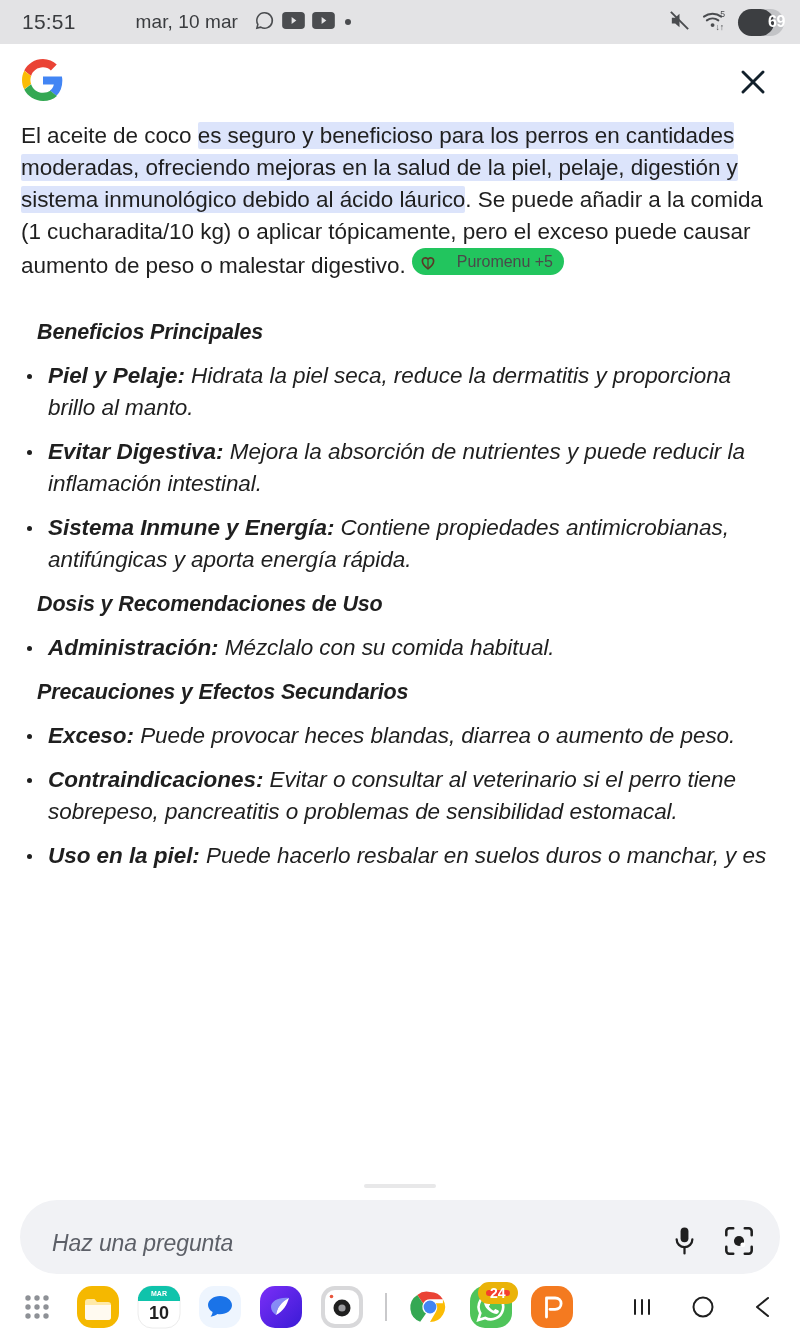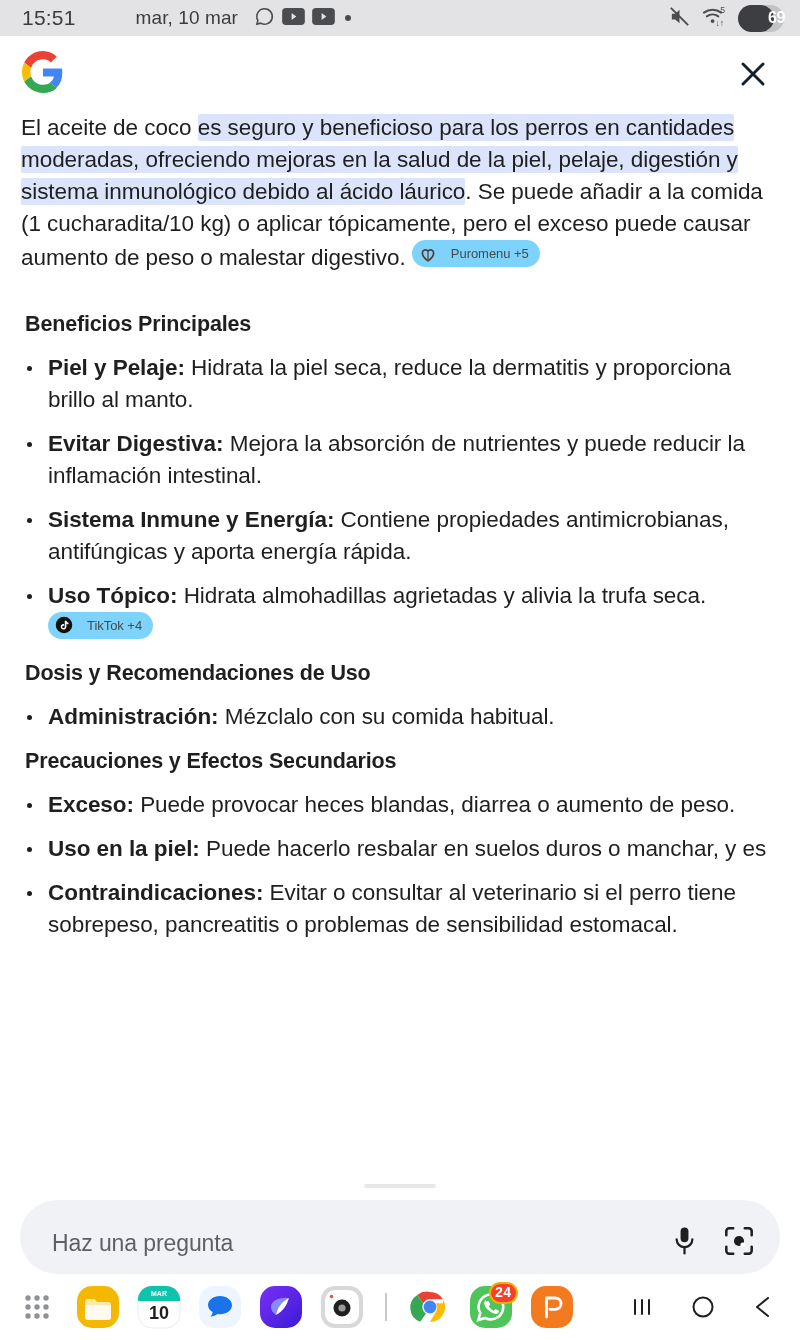--- a/index.html
+++ b/index.html
@@ -6,21 +6,21 @@
   html, body {
     width: 800px;
     height: 1340px;
     overflow: hidden;
     background: #ffffff;
     font-family: "Liberation Sans", sans-serif;
   }
 
   
   .statusbar {
-    height: 36px;
+    height: 44px;
     background: #e3e3e5;
     display: flex;
     align-items: center;
     padding: 0 16px 0 22px;
     color: #3b3d40;
   }
   .sb-time {
     font-size: 21px;
     font-weight: 500;
     letter-spacing: .2px;
@@ -105,57 +105,59 @@
     border-radius: 2px;
     padding: 1px 0;
     box-decoration-break: clone;
     -webkit-box-decoration-break: clone;
   }
   h2.section {
     font-size: 21.5px;
     font-weight: 700;
     line-height: 28px;
     color: #1f1f1f;
-    margin: 0 0 14px 4px;
+    margin: 0 0 14px 16px;
     letter-spacing: -.15px;
+    font-style: italic;
   }
   ul.bullets {
     list-style: none;
     margin: 0 0 14px 0;
     padding: 0;
   }
   ul.bullets li {
     position: relative;
     padding-left: 27px;
     font-size: 22.5px;
     line-height: 32px;
     letter-spacing: -.05px;
     margin-bottom: 12px;
     color: #1f1f1f;
+    font-style: italic;
   }
   ul.bullets li::before {
     content: "";
     position: absolute;
     left: 6px;
     top: 14px;
     width: 5px; height: 5px;
     border-radius: 50%;
     background: #1f1f1f;
   }
   ul.bullets li b { font-weight: 700; }
 
   
   .chip {
     display: inline-flex;
     align-items: center;
-    gap: 14px;
-    background: #7dd3fc;
+    gap: 20px;
+    background: #22c55e;
     border-radius: 14px;
     padding: 3px 11px 3px 7px;
-    font-size: 13px;
+    font-size: 16px;
     color: #4a4a4a;
     vertical-align: 2px;
     line-height: 21px;
     white-space: nowrap;
   }
   .chip-ico { width: 18px; height: 18px; display: block; flex: 0 0 18px; }
 
   
   .bottom-wrap {
     position: absolute;
@@ -170,20 +172,21 @@
     margin: 0 auto 12px auto;
   }
   .searchbar {
     margin: 0 20px;
     height: 74px;
     border-radius: 38px;
     background: #f1f2f5;
     display: flex;
     align-items: center;
     padding: 12px 26px 0 32px;
+    font-style: italic;
   }
   .search-placeholder {
     font-size: 23px;
     color: #5d6068;
     letter-spacing: -.1px;
   }
   .search-icons {
     margin-left: auto;
     display: flex;
     align-items: center;
@@ -208,22 +211,21 @@
     right: -5px; top: -3px;
     background: #f5402c;
     color: #fff;
     font-size: 14px;
     font-weight: 700;
     border-radius: 11px;
     min-width: 24px;
     height: 22px;
     display: flex; align-items: center; justify-content: center;
     padding: 0 4px;
-    border: 2px solid #eab308;
-    font-family: Liberation Mono, monospace;
+    border: 8px solid #eab308;
   }
   .dock-sep {
     width: 2px; height: 28px;
     background: #c9c9cb;
     margin: 0 4px;
   }
   .navbtn {
     width: 44px; height: 44px;
     display: flex; align-items: center; justify-content: center;
     flex: 0 0 44px;
@@ -306,39 +308,32 @@
           <path d="M12 9.5v9" stroke="#5a3726" stroke-width="1.6"></path>
         </svg>
         <span>Puromenu +5</span>
       </span></p>
 
   <h2 class="section">Beneficios Principales</h2>
   <ul class="bullets">
     <li><b>Piel y Pelaje:</b><span> Hidrata la piel seca, reduce la dermatitis y proporciona brillo al manto.</span></li>
     <li><b>Evitar Digestiva:</b><span> Mejora la absorción de nutrientes y puede reducir la inflamación intestinal.</span></li>
     <li><b>Sistema Inmune y Energía:</b><span> Contiene propiedades antimicrobianas, antifúngicas y aporta energía rápida.</span></li>
-    <li><b>Uso Tópico:</b><span> Hidrata almohadillas agrietadas y alivia la trufa seca. </span><span class="chip">
-          <svg class="chip-ico" viewBox="0 0 24 24">
-            <circle cx="12" cy="12" r="11" fill="#111"></circle>
-            <path d="M15.2 6.4c.4 1.5 1.4 2.4 2.9 2.6v2.1c-1 .1-2-.2-2.9-.8v3.9c0 2.3-1.8 3.9-3.9 3.9-2 0-3.7-1.6-3.7-3.7s1.7-3.7 3.7-3.7c.3 0 .5 0 .8.1v2.2c-.2-.1-.5-.1-.8-.1-.9 0-1.6.7-1.6 1.6s.7 1.6 1.6 1.6c.9 0 1.7-.7 1.7-1.7V6.4h2.2z" fill="#fff"></path>
-          </svg>
-          <span>TikTok +4</span>
-        </span></li>
   </ul>
 
   <h2 class="section">Dosis y Recomendaciones de Uso</h2>
   <ul class="bullets">
     <li><b>Administración:</b><span> Mézclalo con su comida habitual.</span></li>
   </ul>
 
   <h2 class="section">Precauciones y Efectos Secundarios</h2>
   <ul class="bullets">
     <li><b>Exceso:</b><span> Puede provocar heces blandas, diarrea o aumento de peso.</span></li>
+    <li><b>Contraindicaciones:</b><span> Evitar o consultar al veterinario si el perro tiene sobrepeso, pancreatitis o problemas de sensibilidad estomacal.</span></li>
     <li><b>Uso en la piel:</b><span> Puede hacerlo resbalar en suelos duros o manchar, y es</span></li>
-    <li><b>Contraindicaciones:</b><span> Evitar o consultar al veterinario si el perro tiene sobrepeso, pancreatitis o problemas de sensibilidad estomacal.</span></li>
   </ul>
 </div>
 
 <div class="bottom-wrap">
   <div class="drag-handle"></div>
   <div class="searchbar">
     <span class="search-placeholder">Haz una pregunta</span>
     <span class="search-icons">
       <span>
         <svg width="27" height="30" viewBox="0 0 24 26">

